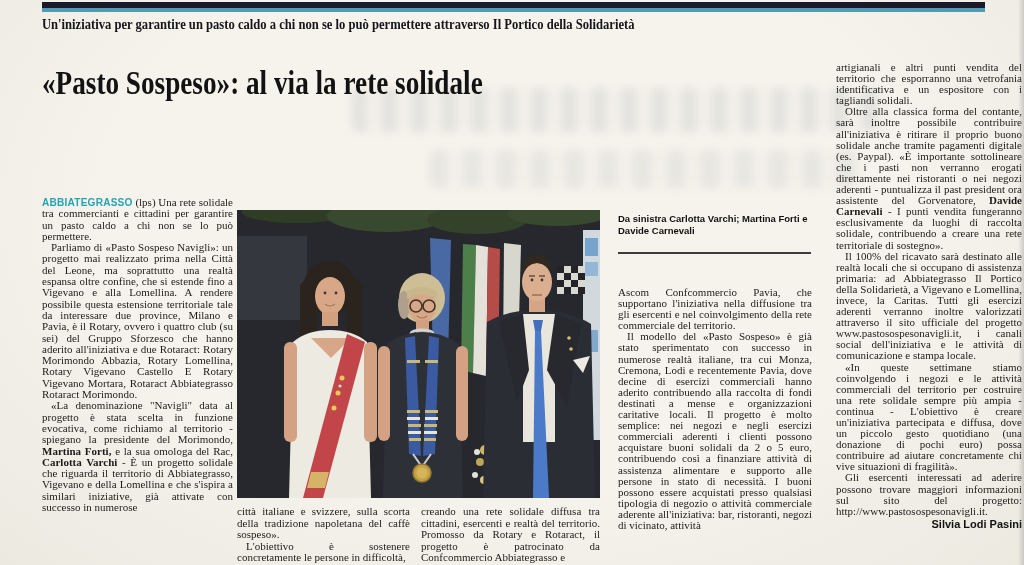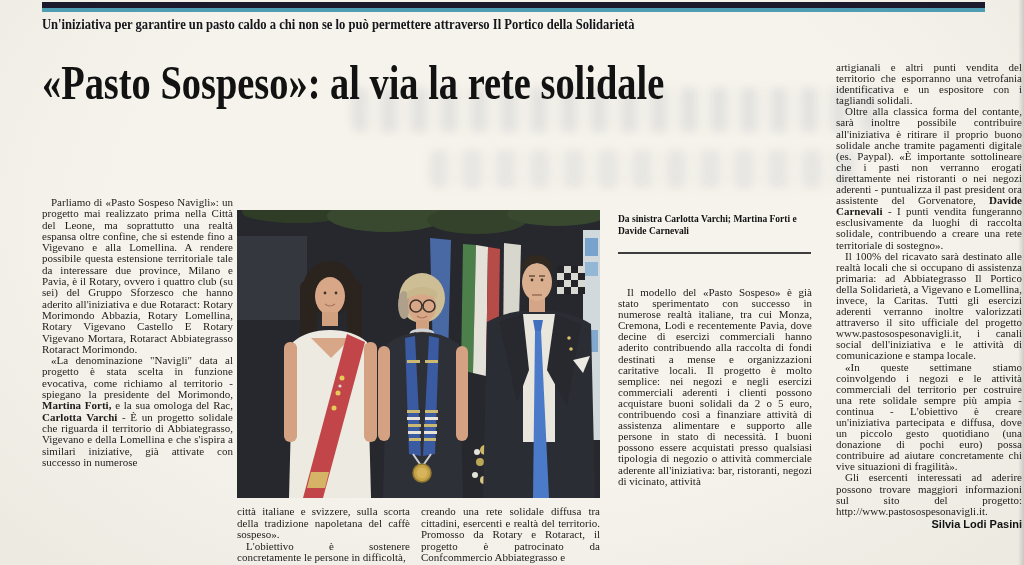--- a/index.html
+++ b/index.html
@@ -22,38 +22,38 @@
 
   
   .ghost { position:absolute; filter:blur(5px); border-radius:8px; }
   #ghost1 { left:352px; top:88px;  width:540px; height:44px;
             background:repeating-linear-gradient(90deg, rgba(100,110,135,.13) 0 14px, rgba(100,110,135,.02) 14px 30px); }
   #ghost2 { left:430px; top:150px; width:430px; height:38px;
             background:repeating-linear-gradient(90deg, rgba(100,110,135,.10) 0 16px, rgba(100,110,135,.02) 16px 34px); }
 
   
   #headline { left:42px; top:54px; width:800px; font-weight:700; color:#121212;
-              font-size:48px; line-height:57px; z-index:2; }
+              font-size:34px; line-height:57px; z-index:2; }
   #headline .squeeze { display:inline-block; transform:scaleX(.8); transform-origin:0 0; white-space:nowrap; }
 
   
   .bodycol { text-align:justify; color:#1d1c1a; overflow:hidden; }
   .bodycol p { margin:0; }
   .bodycol p.ind { text-indent:9px; }
   .loc { font-family:"Liberation Sans", sans-serif; font-weight:700; color:#26a3b3;
          font-size:.92em; letter-spacing:.2px; }
 
   #col1  { left:42px;  top:197px; width:191px; height:368px; font-size:11px;   line-height:11.3px; }
   #col2a { left:237px; top:506px; width:173px; height:59px;  font-size:11px;   line-height:11.6px; }
   #col2b { left:421px; top:506px; width:179px; height:59px;  font-size:11px;   line-height:11.6px; }
   #col4  { left:618px; top:287px; width:194px; height:278px; font-size:11px;   line-height:11.1px; }
   #col5  { left:836px; top:62px;  width:186px; height:503px; font-size:11px;   line-height:11.1px; }
 
   
-  #caption { left:618px; top:213px; width:194px; font-family:Liberation Serif, serif;
+  #caption { left:618px; top:213px; width:194px; font-family:Liberation Sans, sans-serif;
              font-weight:700; font-size:9.5px; line-height:12px; color:#111; }
   #caption-rule { left:618px; top:252px; width:193px; height:2px; background:#3c3c3c; }
 
   .byline { font-family:"Liberation Sans",sans-serif; font-weight:700; font-size:11px;
             text-align:right; margin-top:2px; color:#111; }
 
   
   #photo { left:237px; top:210px; width:363px; height:288px; background:#171920; }
   #photo svg { display:block; }
 
@@ -73,20 +73,21 @@
   </div>
 
   <div class="ghost" id="ghost1"></div>
   <div class="ghost" id="ghost2"></div>
 
   <div class="abs" id="headline">
     <div><span class="squeeze">«Pasto Sospeso»: al via la rete solidale</span></div>
   </div>
 
   <div class="abs bodycol" id="col1">
+    <p><span class="loc">ABBIATEGRASSO</span><span> (lps) Una rete solidale tra commercianti e cittadini per garantire un pasto caldo a chi non se lo può permettere.</span></p>
     <p class="ind"><span>Parliamo di «Pasto Sospeso Navigli»: un progetto mai realizzato prima nella Città del Leone, ma soprattutto una realtà espansa oltre confine, che si estende fino a Vigevano e alla Lomellina. A rendere possibile questa estensione territoriale tale da interessare due province, Milano e Pavia, è il Rotary, ovvero i quattro club (su sei) del Gruppo Sforzesco che hanno aderito all'iniziativa e due Rotaract: Rotary Morimondo Abbazia, Rotary Lomellina, Rotary Vigevano Castello E Rotary Vigevano Mortara, Rotaract Abbiategrasso Rotaract Morimondo.</span></p>
     <p class="ind"><span>«La denominazione "Navigli" data al progetto è stata scelta in funzione evocativa, come richiamo al territorio - spiegano la presidente del Morimondo, </span><span style="font-weight: 700;">Martina Forti,</span><span> e la sua omologa del Rac, </span><span style="font-weight: 700;">Carlotta Varchi</span><span> - È un progetto solidale che riguarda il territorio di Abbiategrasso, Vigevano e della Lomellina e che s'ispira a similari iniziative, già attivate con successo in numerose</span></p>
   </div>
 
   <div class="abs" id="photo">
     <svg viewBox="0 0 363 288" width="363" height="288" preserveAspectRatio="none">
       <rect width="363" height="288" fill="#171920"></rect>
       <rect x="0" y="26" width="70" height="84" fill="#262b32"></rect>
       <g>
         <ellipse cx="60" cy="2" rx="55" ry="11" fill="#223018"></ellipse>
@@ -218,20 +219,21 @@
     <p><span>creando una rete solidale diffusa tra cittadini, esercenti e realtà del territorio. Promosso da Rotary e Rotaract, il progetto è patrocinato da Confcommercio Abbiategrasso e</span></p>
   </div>
   <div class="abs bodycol" id="col2a">
     <p><span>città italiane e svizzere, sulla scorta della tradizione napoletana del caffè sospeso».</span></p>
     <p class="ind"><span>L'obiettivo è sostenere concretamente le persone in difficoltà,</span></p>
   </div>
 
   <div class="abs" id="caption">Da sinistra Carlotta Varchi; Martina Forti e Davide Carnevali</div>
   <div class="abs" id="caption-rule"></div>
   <div class="abs bodycol" id="col4">
+    <p><span>Ascom Confcommercio Pavia, che supportano l'iniziativa nella diffusione tra gli esercenti e nel coinvolgimento della rete commerciale del territorio.</span></p>
     <p class="ind"><span>Il modello del «Pasto Sospeso» è già stato sperimentato con successo in numerose realtà italiane, tra cui Monza, Cremona, Lodi e recentemente Pavia, dove decine di esercizi commerciali hanno aderito contribuendo alla raccolta di fondi destinati a mense e organizzazioni caritative locali. Il progetto è molto semplice: nei negozi e negli esercizi commerciali aderenti i clienti possono acquistare buoni solidali da 2 o 5 euro, contribuendo così a finanziare attività di assistenza alimentare e supporto alle persone in stato di necessità. I buoni possono essere acquistati presso qualsiasi tipologia di negozio o attività commerciale aderente all'iniziativa: bar, ristoranti, negozi di vicinato, attività</span></p>
   </div>
 
   <div class="abs bodycol" id="col5">
     <p><span>artigianali e altri punti vendita del territorio che esporranno una vetrofania identificativa e un espositore con i tagliandi solidali.</span></p>
     <p class="ind"><span>Oltre alla classica forma del contante, sarà inoltre possibile contribuire all'iniziativa è ritirare il proprio buono solidale anche tramite pagamenti digitale (es. Paypal). «È importante sottolineare che i pasti non verranno erogati direttamente nei ristoranti o nei negozi aderenti - puntualizza il past president ora assistente del Gorvenatore, </span><span style="font-weight: 700;">Davide Carnevali</span><span> - I punti vendita fungeranno esclusivamente da luoghi di raccolta solidale, contribuendo a creare una rete territoriale di sostegno».</span></p>
     <p class="ind"><span>Il 100% del ricavato sarà destinato alle realtà locali che si occupano di assistenza primaria: ad Abbiategrasso Il Portico della Solidarietà, a Vigevano e Lomellina, invece, la Caritas. Tutti gli esercizi aderenti verranno inoltre valorizzati attraverso il sito ufficiale del progetto www.pastosospesonavigli.it, i canali social dell'iniziativa e le attività di comunicazione e stampa locale.</span></p>
     <p class="ind"><span>«In queste settimane stiamo coinvolgendo i negozi e le attività commerciali del territorio per costruire una rete solidale sempre più ampia - continua - L'obiettivo è creare un'iniziativa partecipata e diffusa, dove un piccolo gesto quotidiano (una donazione di pochi euro) possa contribuire ad aiutare concretamente chi vive situazioni di fragilità».</span></p>
     <p class="ind"><span>Gli esercenti interessati ad aderire possono trovare maggiori informazioni sul sito del progetto: http://www.pastosospesonavigli.it.</span></p>
     <div class="byline">Silvia Lodi Pasini</div>

